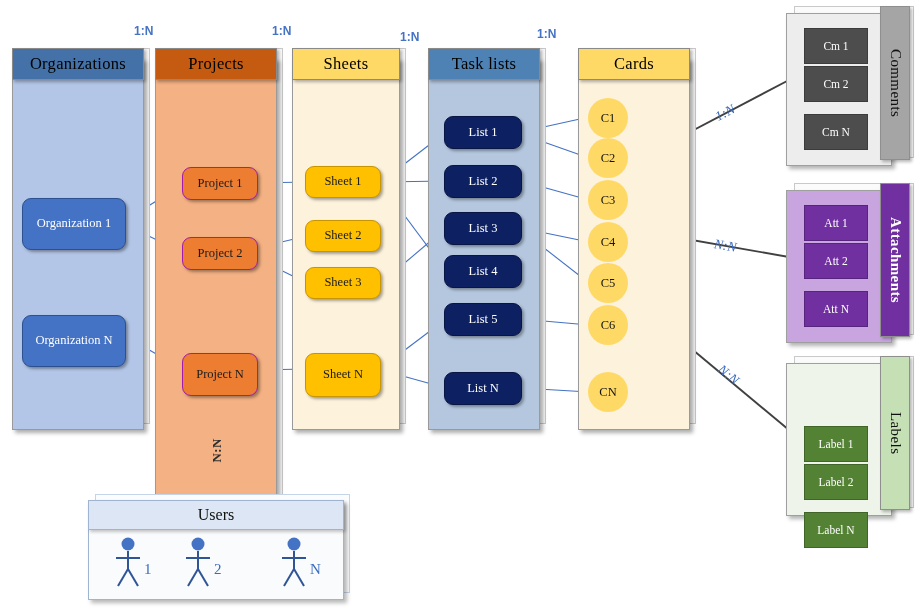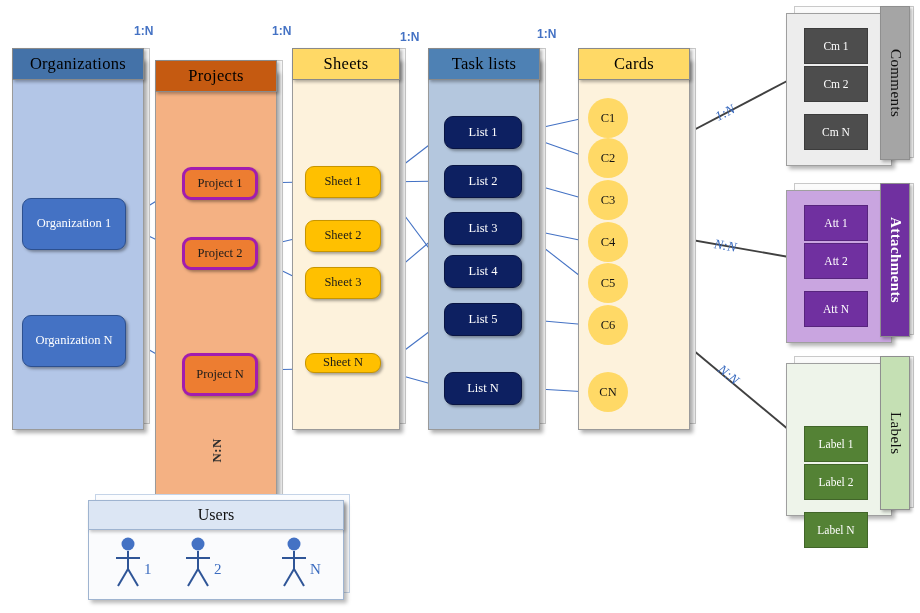--- a/index.html
+++ b/index.html
@@ -83,21 +83,21 @@
     display: flex;
     align-items: center;
     justify-content: center;
     font-size: 12.5px;
     box-shadow: 2px 2px 3px rgba(0,0,0,0.34);
     z-index: 4;
     text-align: center;
     line-height: 1.1;
   }
   .chip-org { background: #4472c4; color: #ffffff; border: 1px solid #2d508f; }
-  .chip-prj { background: #ed7d31; color: #1b1b1b; border: 3px solid #a21caf; }
+  .chip-prj { background: #ed7d31; color: #1b1b1b; border: 1px solid #a21caf; }
   .chip-sht { background: #ffc000; color: #1b1b1b; border: 1px solid #c79500; }
   .chip-tl  { background: #0d2061; color: #ffffff; border: 1px solid #091543; }
 
   
   .circ {
     position: absolute;
     box-sizing: border-box;
     border-radius: 50%;
     background: #ffd966;
     display: flex;
@@ -296,38 +296,38 @@
   <div class="rel rel-vert" style="left:209px; top:438px; transform:rotate(180deg);">N:N</div>
 
   <div class="col col-org" style="left:12px; top:48px; width:136px; height:382px;">
     <div class="col-back"></div>
     <div class="col-body"></div>
     <div class="col-head">Organizations</div>
   </div>
   <div class="chip chip-org" style="left:22px; top:198px; width:104px; height:52px;">Organization 1</div>
   <div class="chip chip-org" style="left:22px; top:315px; width:104px; height:52px;">Organization N</div>
 
-  <div class="col col-prj" style="left:155px; top:48px; width:126px; height:468px;margin-top:12px;">
+  <div class="col col-prj" style="left:155px; top:48px; width:126px; height:468px;">
     <div class="col-back"></div>
     <div class="col-body"></div>
     <div class="col-head">Projects</div>
   </div>
   <div class="chip chip-prj" style="left:182px; top:167px; width:76px; height:33px;">Project 1</div>
   <div class="chip chip-prj" style="left:182px; top:237px; width:76px; height:33px;">Project 2</div>
   <div class="chip chip-prj" style="left:182px; top:353px; width:76px; height:43px;border-radius:9px;">Project N</div>
 
   <div class="col col-sht" style="left:292px; top:48px; width:112px; height:382px;">
     <div class="col-back"></div>
     <div class="col-body"></div>
     <div class="col-head">Sheets</div>
   </div>
   <div class="chip chip-sht" style="left:305px; top:166px; width:76px; height:32px;">Sheet 1</div>
   <div class="chip chip-sht" style="left:305px; top:220px; width:76px; height:32px;">Sheet 2</div>
   <div class="chip chip-sht" style="left:305px; top:267px; width:76px; height:32px;">Sheet 3</div>
-  <div class="chip chip-sht" style="left:305px; top:353px; width:76px; height:20px;">Sheet N</div>
+  <div class="chip chip-sht" style="left:305px; top:353px; width:76px; height:44px;">Sheet N</div>
 
   <div class="col col-tl" style="left:428px; top:48px; width:116px; height:382px;">
     <div class="col-back"></div>
     <div class="col-body"></div>
     <div class="col-head">Task lists</div>
   </div>
   <div class="chip chip-tl" style="left:444px; top:116px; width:78px; height:33px;">List 1</div>
   <div class="chip chip-tl" style="left:444px; top:165px; width:78px; height:33px;">List 2</div>
   <div class="chip chip-tl" style="left:444px; top:212px; width:78px; height:33px;">List 3</div>
   <div class="chip chip-tl" style="left:444px; top:255px; width:78px; height:33px;">List 4</div>

